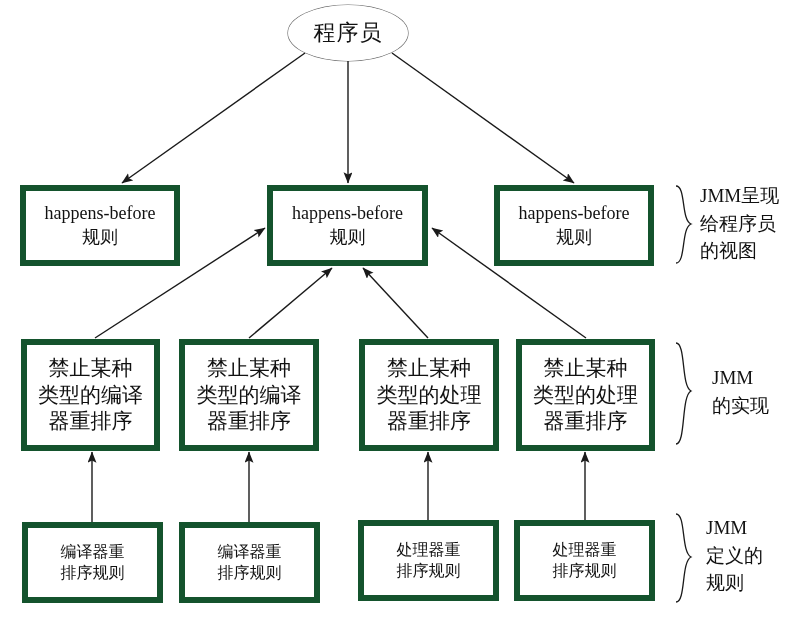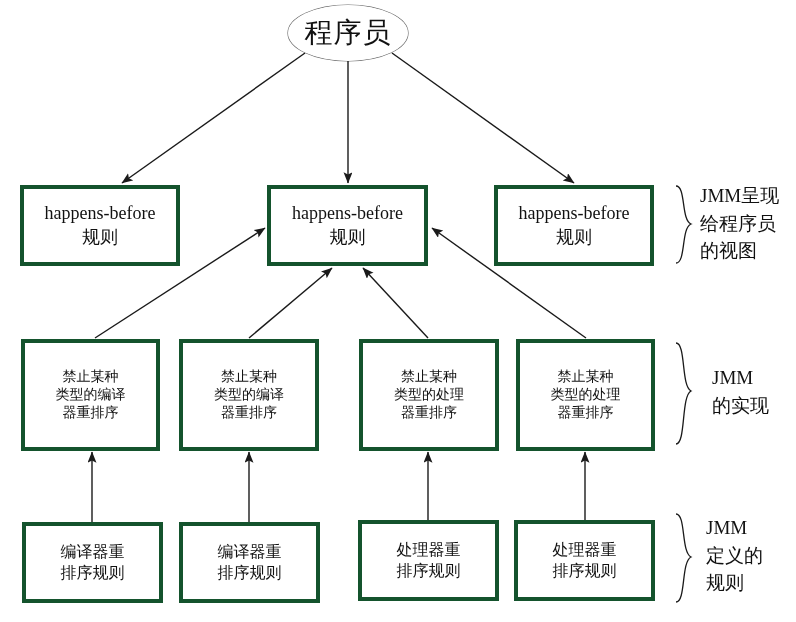--- a/index.html
+++ b/index.html
@@ -21,21 +21,21 @@
     position: absolute;
     left: 0;
     top: 0;
     width: 796px;
     height: 622px;
     pointer-events: none;
   }
   .node {
     position: absolute;
     box-sizing: border-box;
-    border: 4px solid #14532d;
+    border: 6px solid #14532d;
     background: #ffffff;
     display: flex;
     align-items: center;
     justify-content: center;
     text-align: center;
     line-height: 1.28;
     color: #111111;
     white-space: pre-line;
   }
   .node-ellipse {
@@ -47,27 +47,27 @@
     display: flex;
     align-items: center;
     justify-content: center;
     text-align: center;
     color: #111111;
   }
   .hb-box {
     font-size: 18px;
   }
   .mid-box {
-    font-size: 14px;
+    font-size: 21px;
   }
   .leaf-box {
     font-size: 16px;
   }
   .root-label {
-    font-size: 28px;
+    font-size: 22px;
     letter-spacing: 1px;
   }
   .annotation {
     position: absolute;
     text-align: left;
     font-size: 19px;
     color: #111111;
     line-height: 1.45;
     white-space: pre-line;
   }

